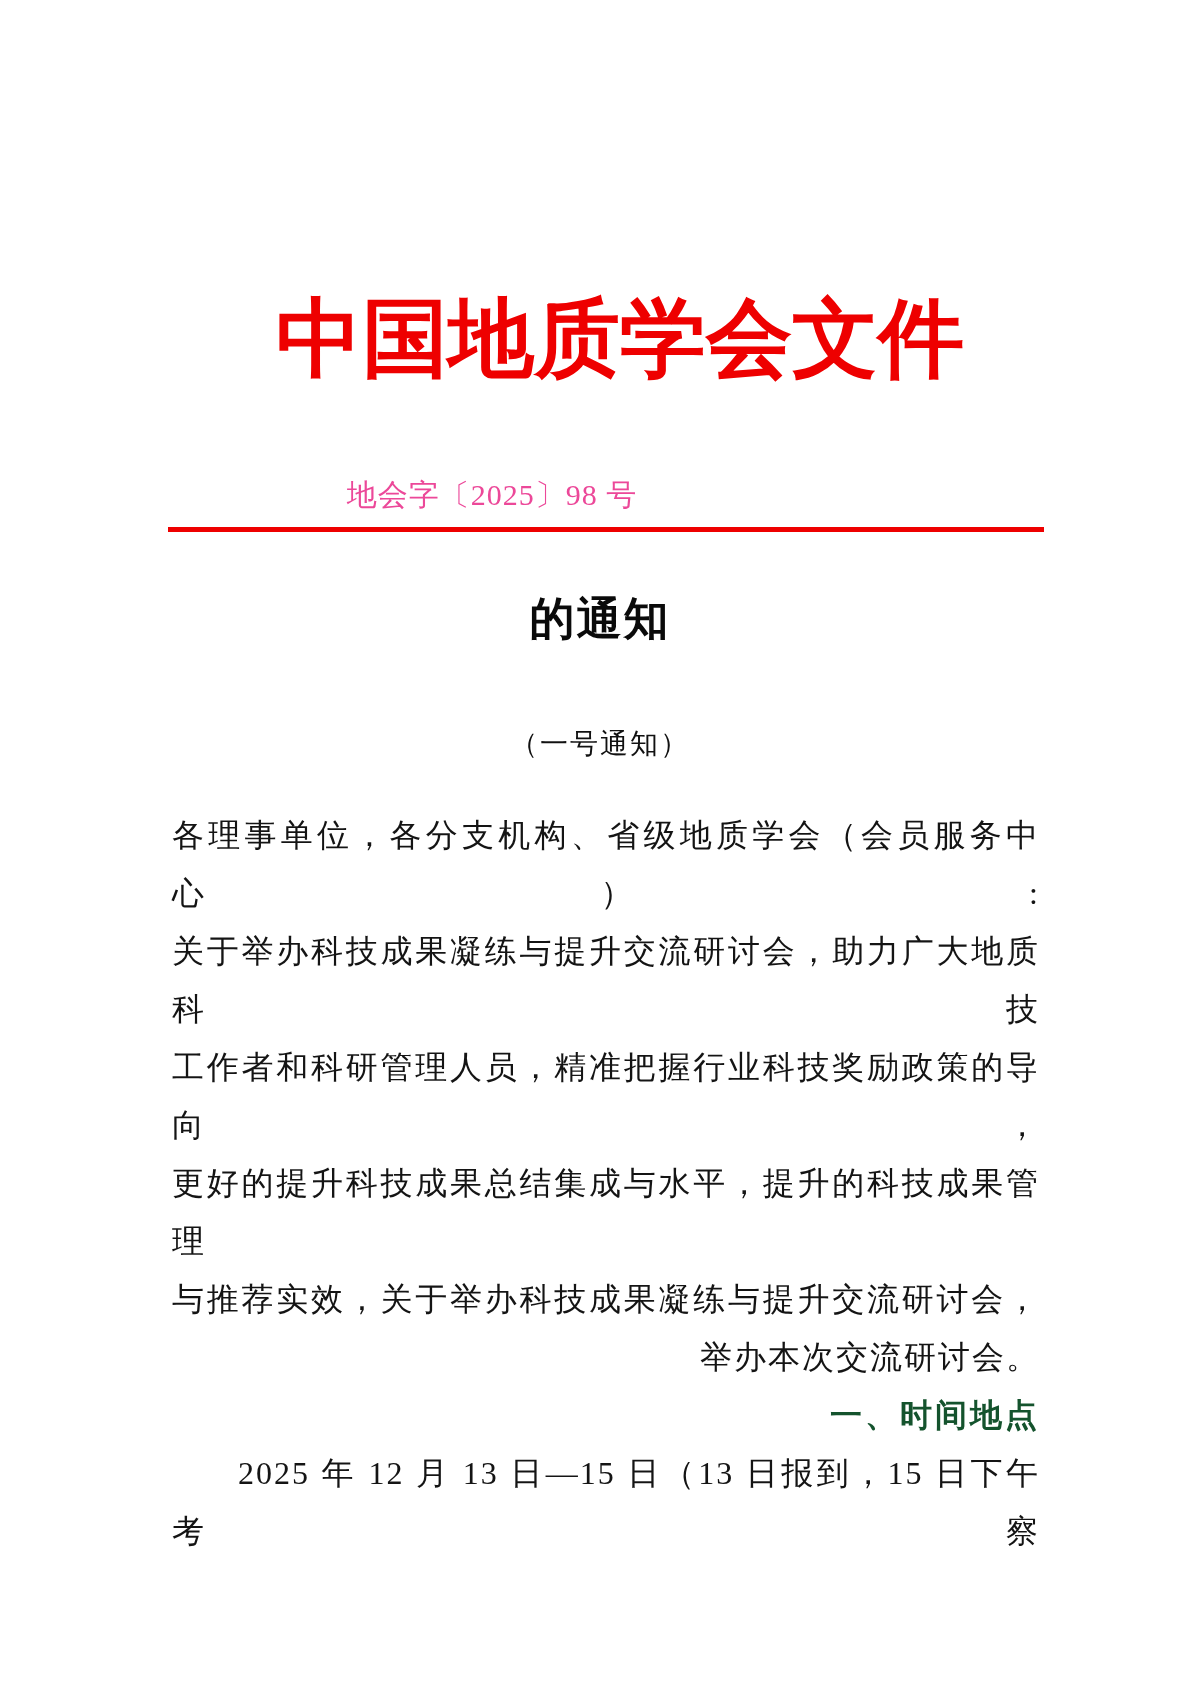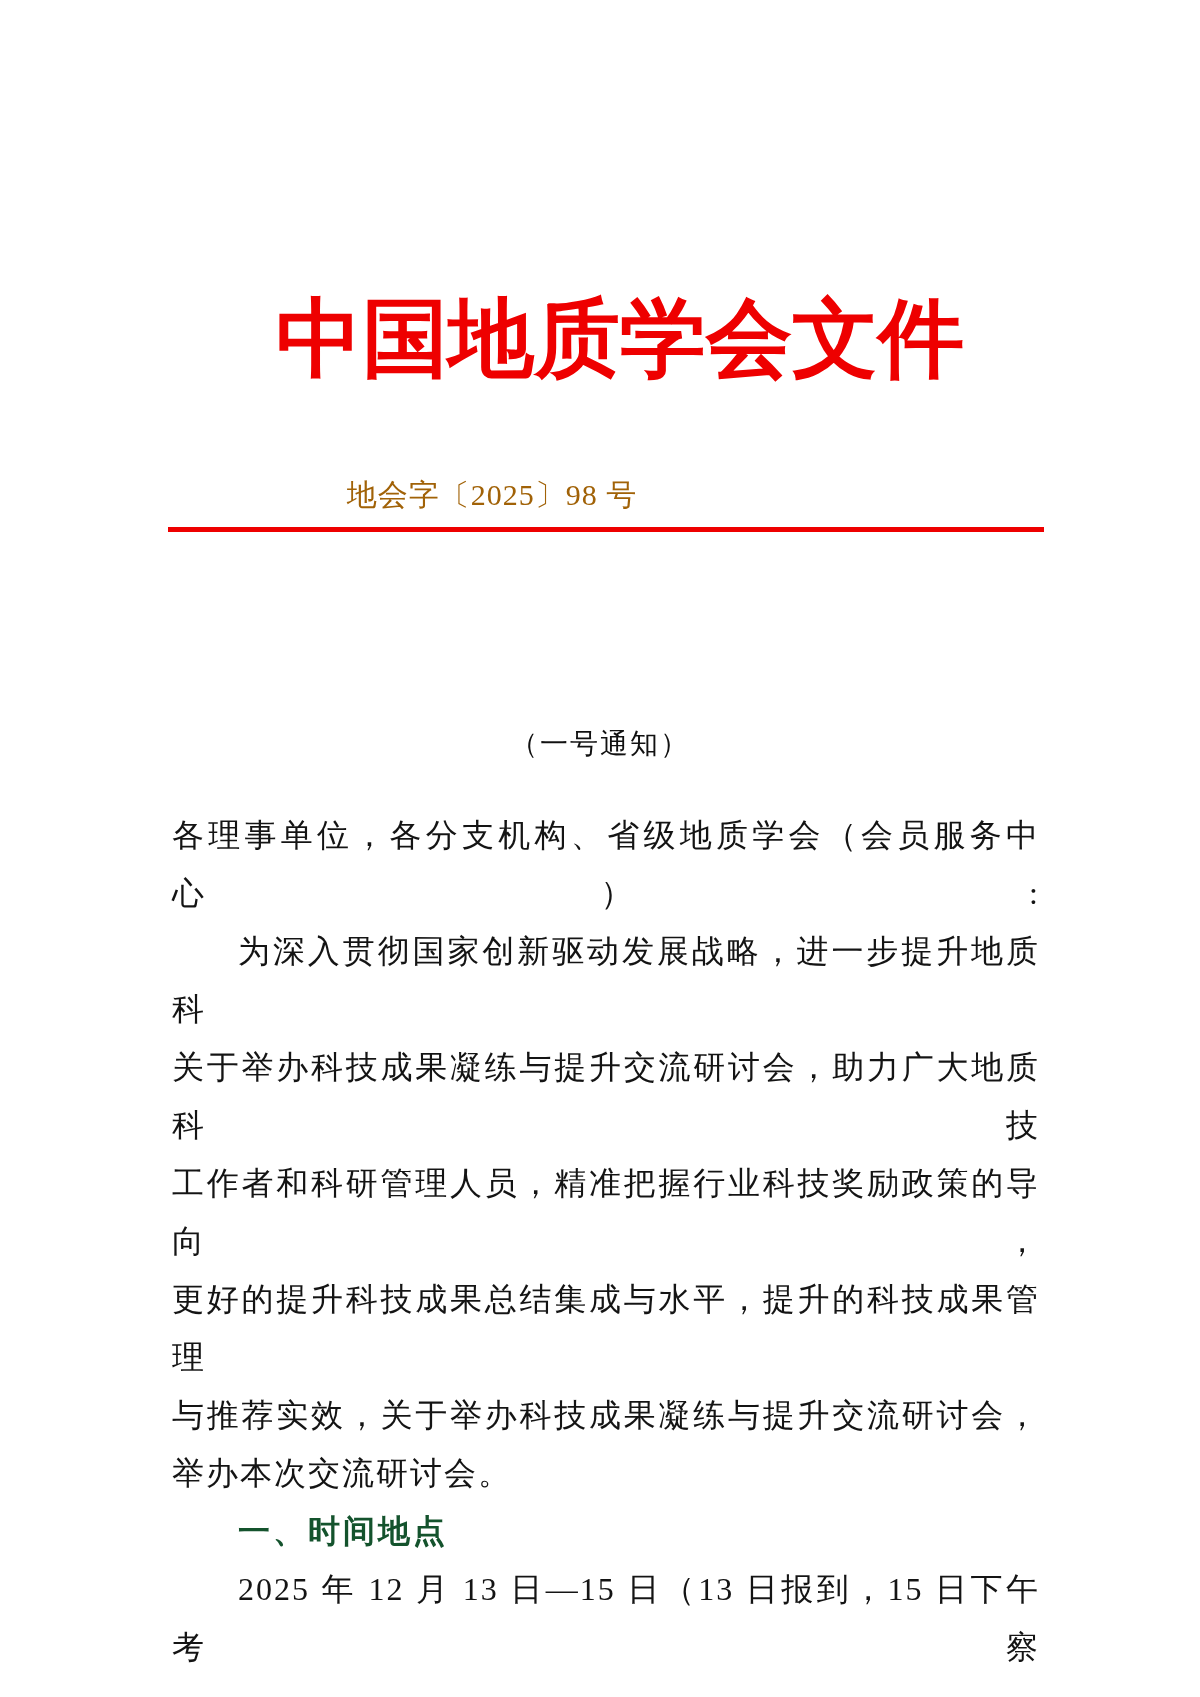--- a/index.html
+++ b/index.html
@@ -28,21 +28,21 @@
   }
   .doc-number {
     position: absolute;
     top: 477px;
     left: 0;
     width: 984px;
     text-align: center;
     font-size: 30px;
     line-height: 36px;
     letter-spacing: 1px;
-    color: #a16207;
+    color: #ec4899;
   }
   .red-rule {
     position: absolute;
     top: 527px;
     left: 168px;
     width: 876px;
     height: 5px;
     background: #ee0000;
   }
   .doc-title {
@@ -77,48 +77,48 @@
     line-height: 58px;
     letter-spacing: 2px;
     color: #141414;
   }
   .line { width: 868px; white-space: nowrap; }
   .l-justify {
     white-space: normal;
     text-align: justify;
     text-align-last: justify;
   }
-  .l-left { text-align: left; }
+  .l-left { text-align: right; }
   .indent { text-indent: 66px; }
   .heading {
     font-family: Liberation Serif, serif;
     font-weight: bold;
     letter-spacing: 3px;
     color: #14532d;
   }
 </style>
 </head>
 <body>
 
 <div class="page">
 
   <div class="org-header">中国地质学会文件</div>
 
   <div class="doc-number">地会字〔2025〕98 号</div>
 
   <div class="red-rule"></div>
 
   <div class="doc-title">
+    <div>的通知</div>
   </div>
 
   <div class="subtitle">（一号通知）</div>
 
   <div class="body-block">
     <div class="line l-justify">各理事单位，各分支机构、省级地质学会（会员服务中心）:</div>
-    <div class="line l-justify indent">为深入贯彻国家创新驱动发展战略，进一步提升地质科</div>
     <div class="line l-justify">关于举办科技成果凝练与提升交流研讨会，助力广大地质科技</div>
     <div class="line l-justify">工作者和科研管理人员，精准把握行业科技奖励政策的导向，</div>
     <div class="line l-justify">更好的提升科技成果总结集成与水平，提升的科技成果管理</div>
     <div class="line l-justify">与推荐实效，关于举办科技成果凝练与提升交流研讨会，</div>
     <div class="line l-left">举办本次交流研讨会。</div>
     <div class="line l-left indent heading">一、时间地点</div>
     <div class="line l-justify indent">2025 年 12 月 13 日—15 日（13 日报到，15 日下午考察</div>
 
   </div>
 

